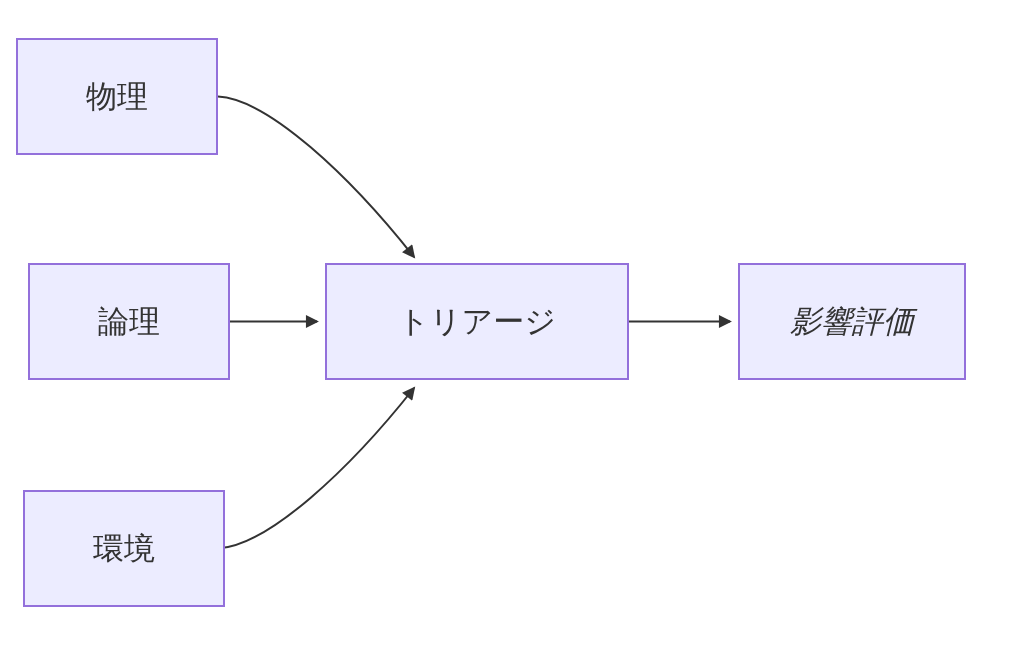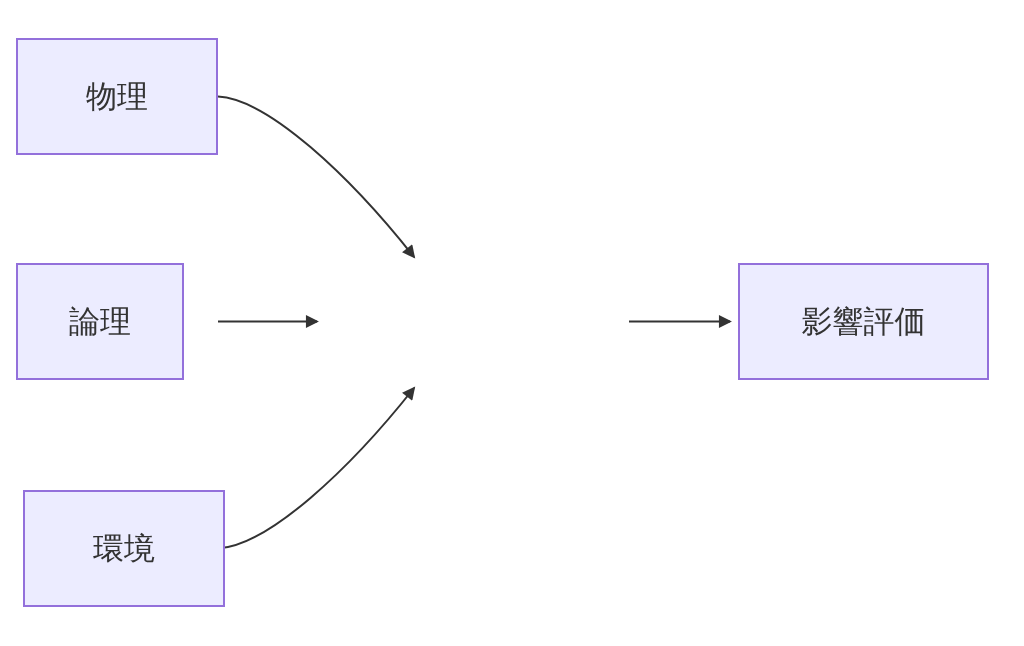--- a/index.html
+++ b/index.html
@@ -47,24 +47,24 @@
     border: 2px solid var(--node-border);
     color: var(--text-color);
     font-size: 31px;
     line-height: 1;
     text-align: right;
     cursor: default;
   }
   .node .node-label { white-space: nowrap; }
 
   #node-physical    { left: 16px;  top: 38px;  width: 202px; height: 117px; }
-  #node-logical     { left: 16px;  top: 263px; width: 168px; height: 117px; font-family: Liberation Serif, serif; }
+  #node-logical     { left: 28px;  top: 263px; width: 202px; height: 117px; font-family: Liberation Serif, serif; }
   #node-environment { left: 23px;  top: 490px; width: 202px; height: 117px; }
   #node-triage      { left: 325px; top: 263px; width: 304px; height: 117px; }
-  #node-impact      { left: 738px; top: 263px; width: 251px; height: 117px; }
+  #node-impact      { left: 738px; top: 263px; width: 228px; height: 117px; font-style: italic; }
 </style>
 </head>
 <body>
 
 <div class="canvas">
 
   <svg class="edges" viewBox="0 0 1024 646" xmlns="http://www.w3.org/2000/svg">
     <defs>
       <marker id="arrowhead" viewBox="0 0 10 10" refX="8.5" refY="5" markerWidth="15" markerHeight="13" orient="auto" markerUnits="userSpaceOnUse">
         <path class="arrowhead-shape" d="M0,0 L10,5 L0,10 z"></path>
@@ -81,18 +81,21 @@
   </div>
 
   <div class="node" id="node-logical">
     <span class="node-label">論理</span>
   </div>
 
   <div class="node" id="node-environment">
     <span class="node-label">環境</span>
   </div>
 
+  <div class="node" id="node-triage">
+    <span class="node-label">トリアージ</span>
+  </div>
 
   <div class="node" id="node-impact">
     <span class="node-label">影響評価</span>
   </div>
 
 </div>
 
 </body></html>

